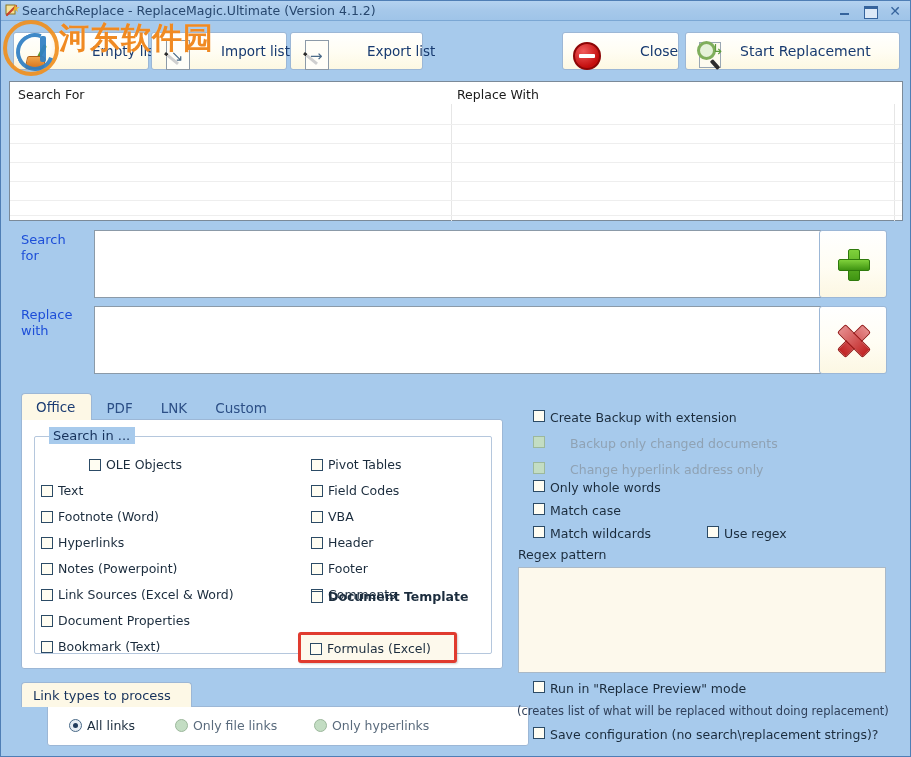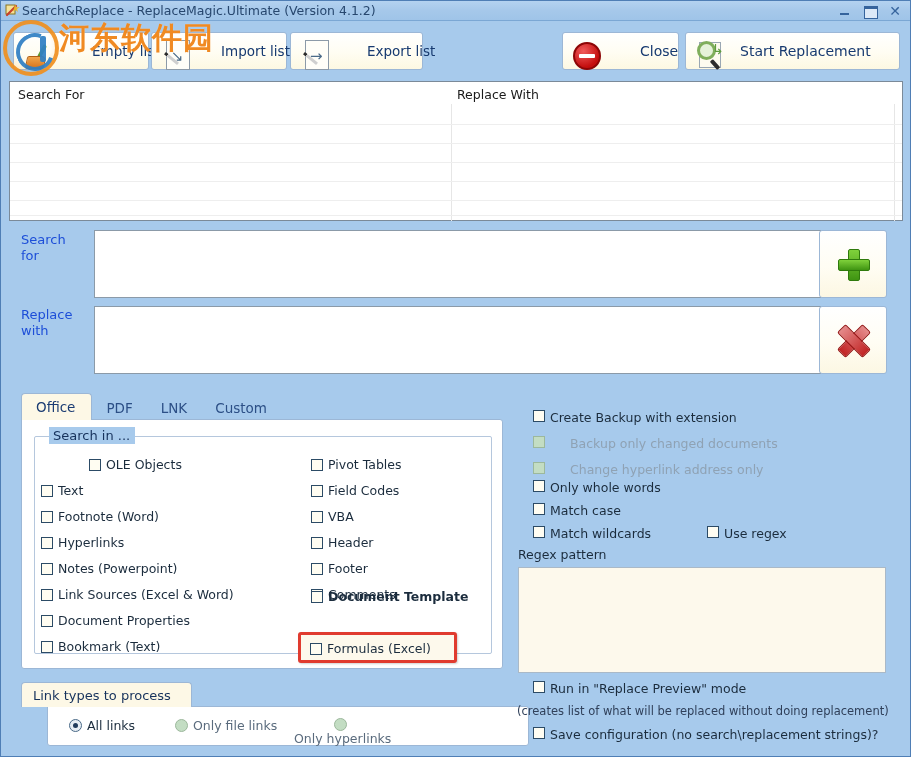--- a/index.html
+++ b/index.html
@@ -510,21 +510,21 @@
   <div id="linktab">Link types to process</div>
   <div id="linkpanel">
     <div class="rdrow on" style="left:21px;">
       <span class="rbox on"></span>
       <span>All links</span>
     </div>
     <div class="rdrow" style="left:127px;">
       <span class="rbox"></span>
       <span>Only file links</span>
     </div>
-    <div class="rdrow" style="left:246px;flex-direction:column;">
+    <div class="rdrow" style="left:266px;">
       <span class="rbox"></span>
       <span>Only hyperlinks</span>
     </div>
   </div>
 
   <div class="ropt" style="left:516px; top:409px;">
     <span class="cbox"></span>
     <span>Create Backup with extension</span>
   </div>
   <div class="ropt dis" style="left:516px; top:435px;">

